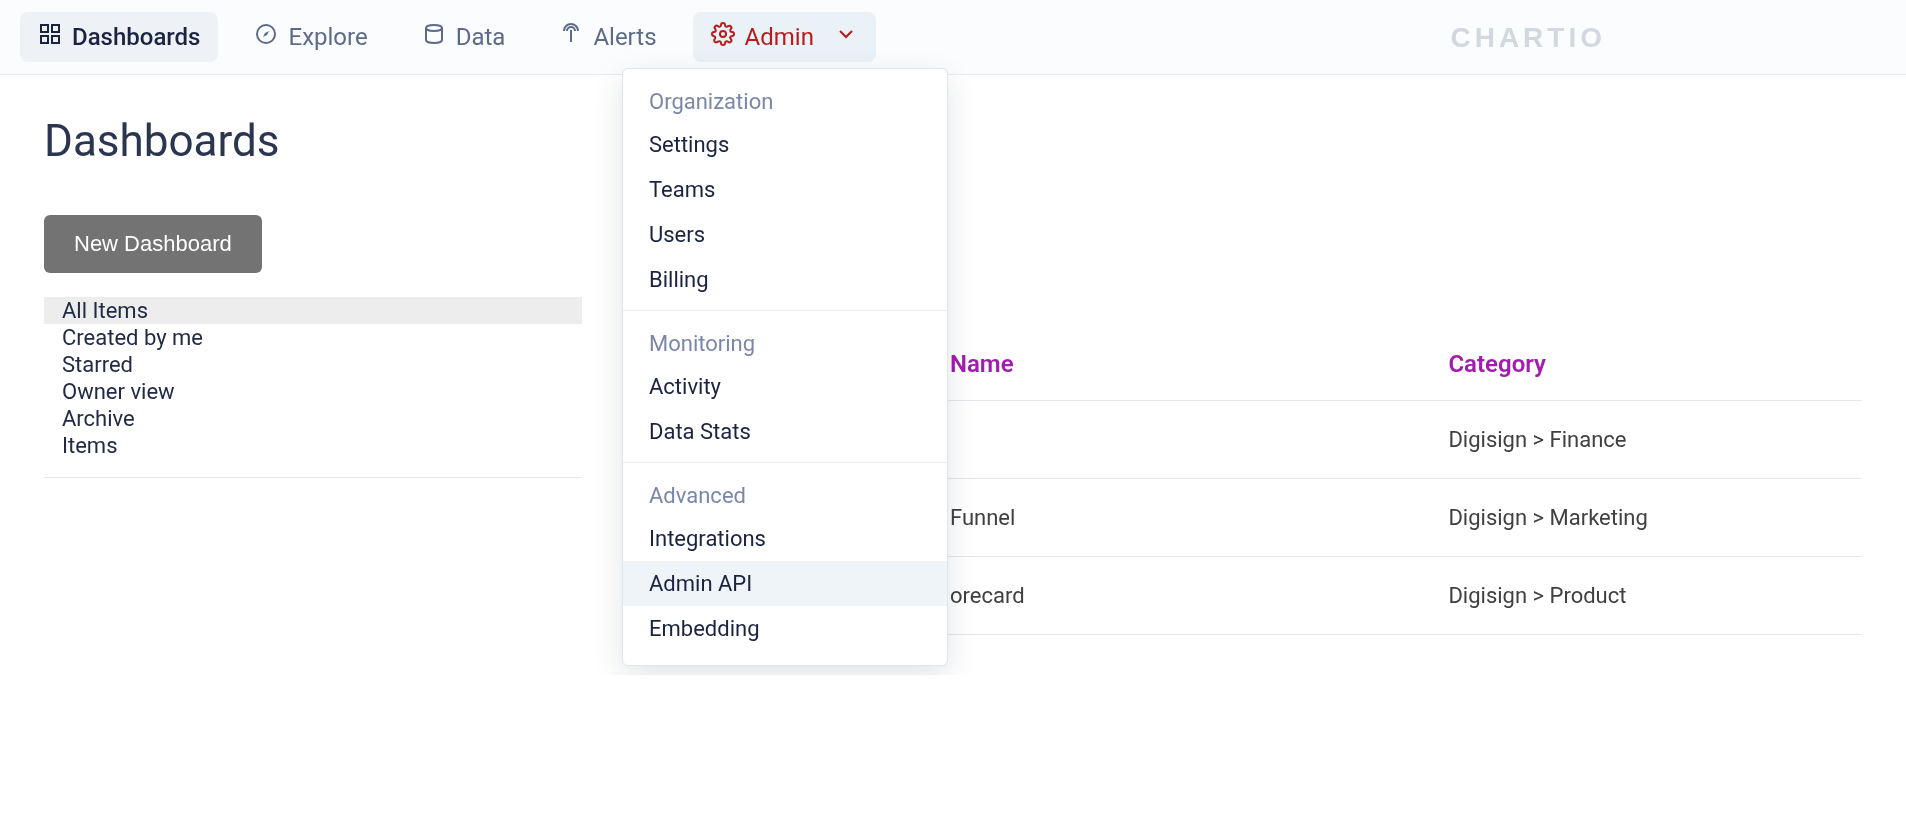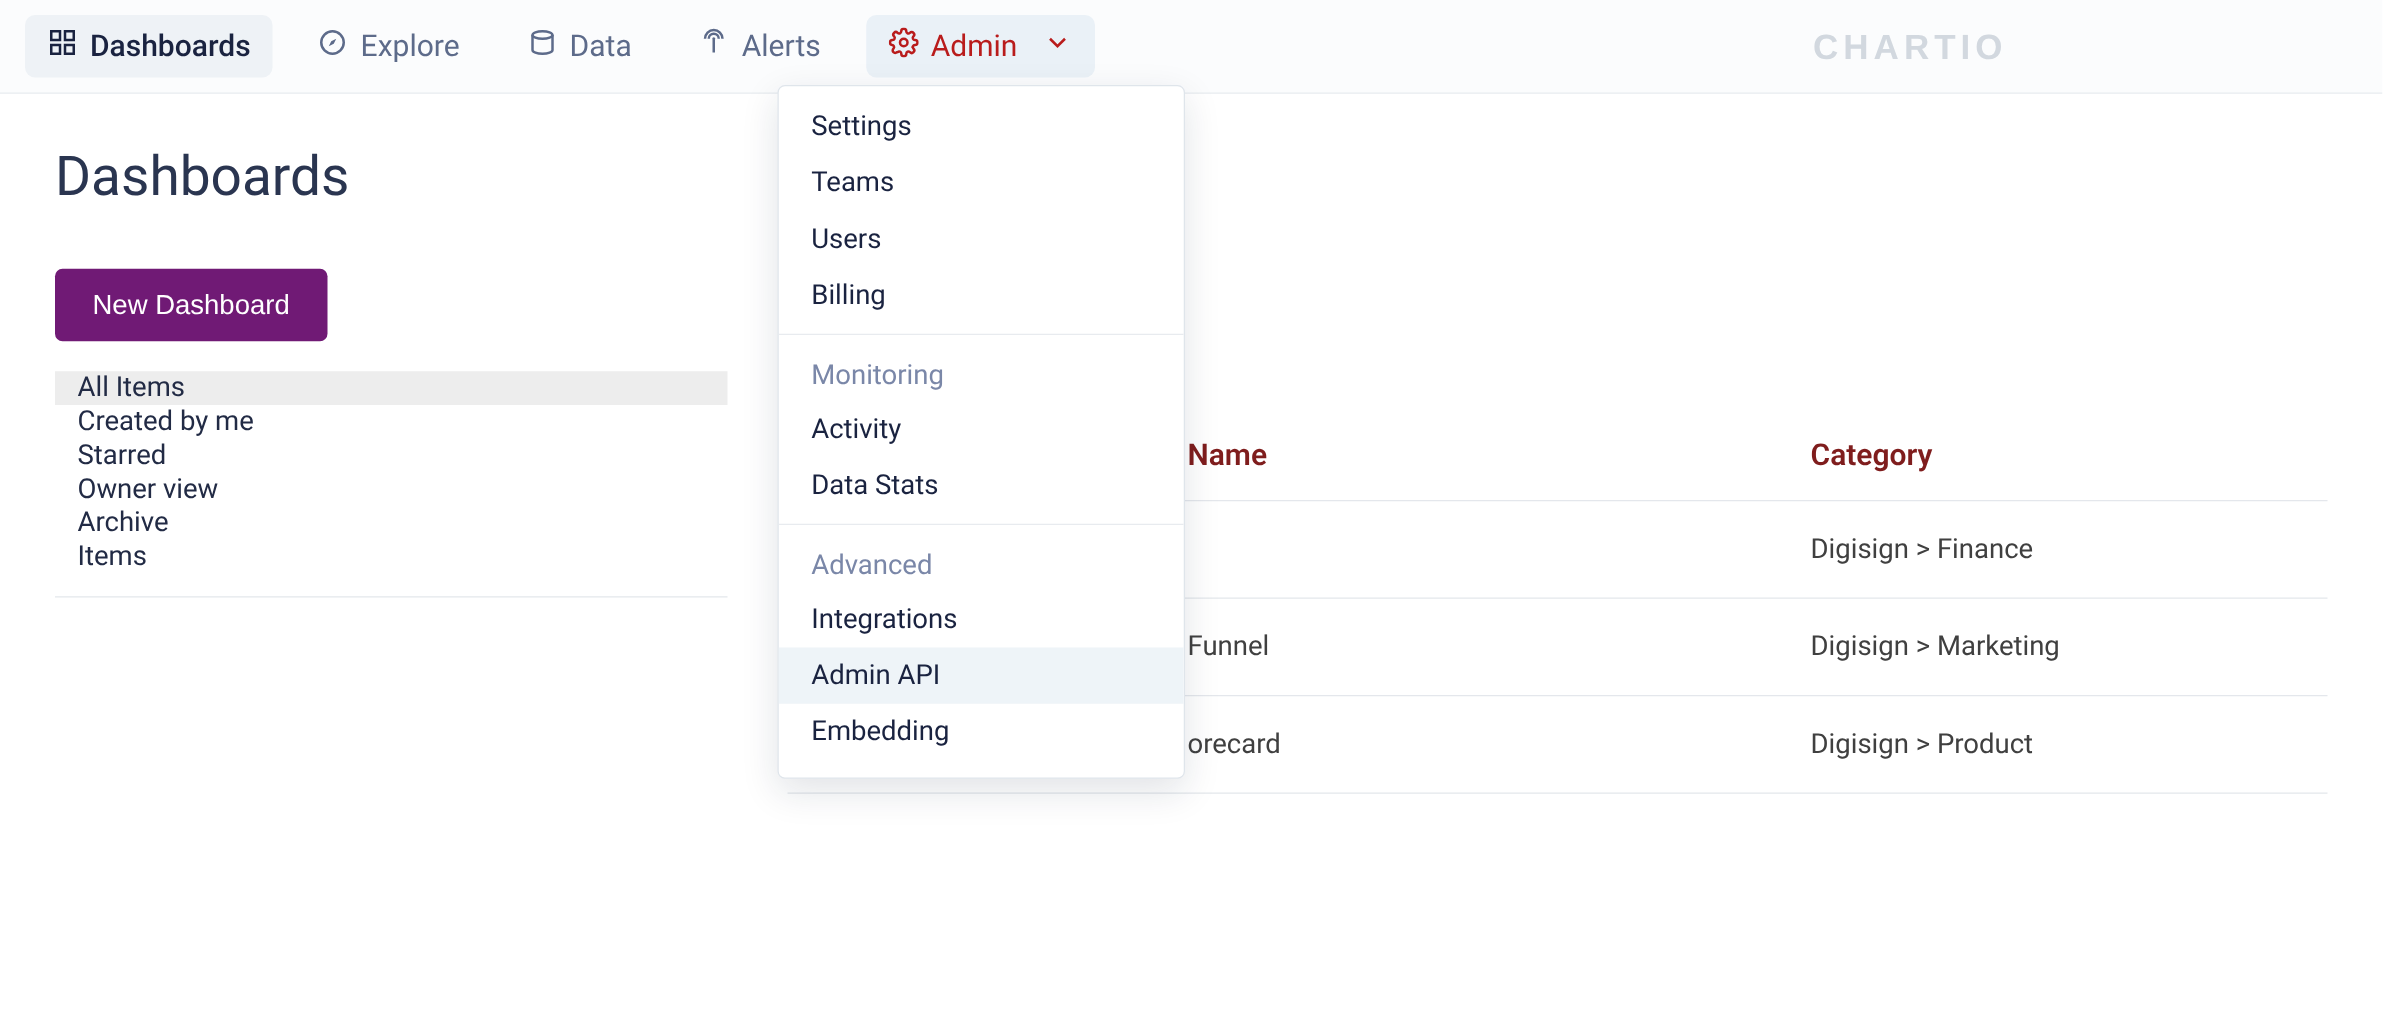--- a/index.html
+++ b/index.html
@@ -85,21 +85,21 @@
     gap: 48px;
   }
   .left-col { width: 538px; flex-shrink: 0; }
   .page-title {
     font-size: 44px;
     font-weight: 400;
     color: #2a3550;
     margin-bottom: 48px;
   }
   .new-btn {
-    background: #701a75;
+    background: #737373;
     color: #ffffff;
     border: none;
     border-radius: 6px;
     padding: 16px 30px;
     font-size: 22px;
     cursor: pointer;
     margin-bottom: 24px;
   }
   .filter-list { list-style: none; border-bottom: 1px solid #e4e7ec; padding-bottom: 18px; }
   .filter-item {
@@ -118,21 +118,21 @@
     border: none;
     outline: none;
     color: #6b7384;
     padding: 8px 0;
   }
   .table { width: 100%; border-collapse: collapse; }
   .table th {
     text-align: left;
     font-weight: 600;
     font-size: 24px;
-    color: #7f1d1d;
+    color: #a21caf;
     padding: 14px 0 22px 0;
     border-bottom: 1px solid #e4e7ec;
   }
   .table td {
     font-size: 22px;
     color: #404040;
     padding: 26px 0;
     border-bottom: 1px solid #e4e7ec;
   }
 </style>
@@ -199,20 +199,21 @@
             <polyline points="6 9 12 15 18 9"></polyline>
           </svg>
       </span>
     </div>
   </div>
 
   <div class="brand">CHARTIO</div>
 
   <div class="dropdown" id="admin-dropdown">
       <div class="dropdown-section">
+        <div class="dropdown-heading">Organization</div>
         <div class="dropdown-item">Settings</div>
         <div class="dropdown-item">Teams</div>
         <div class="dropdown-item">Users</div>
         <div class="dropdown-item">Billing</div>
       </div>
       <div class="dropdown-section">
         <div class="dropdown-heading">Monitoring</div>
         <div class="dropdown-item">Activity</div>
         <div class="dropdown-item">Data Stats</div>
       </div>

